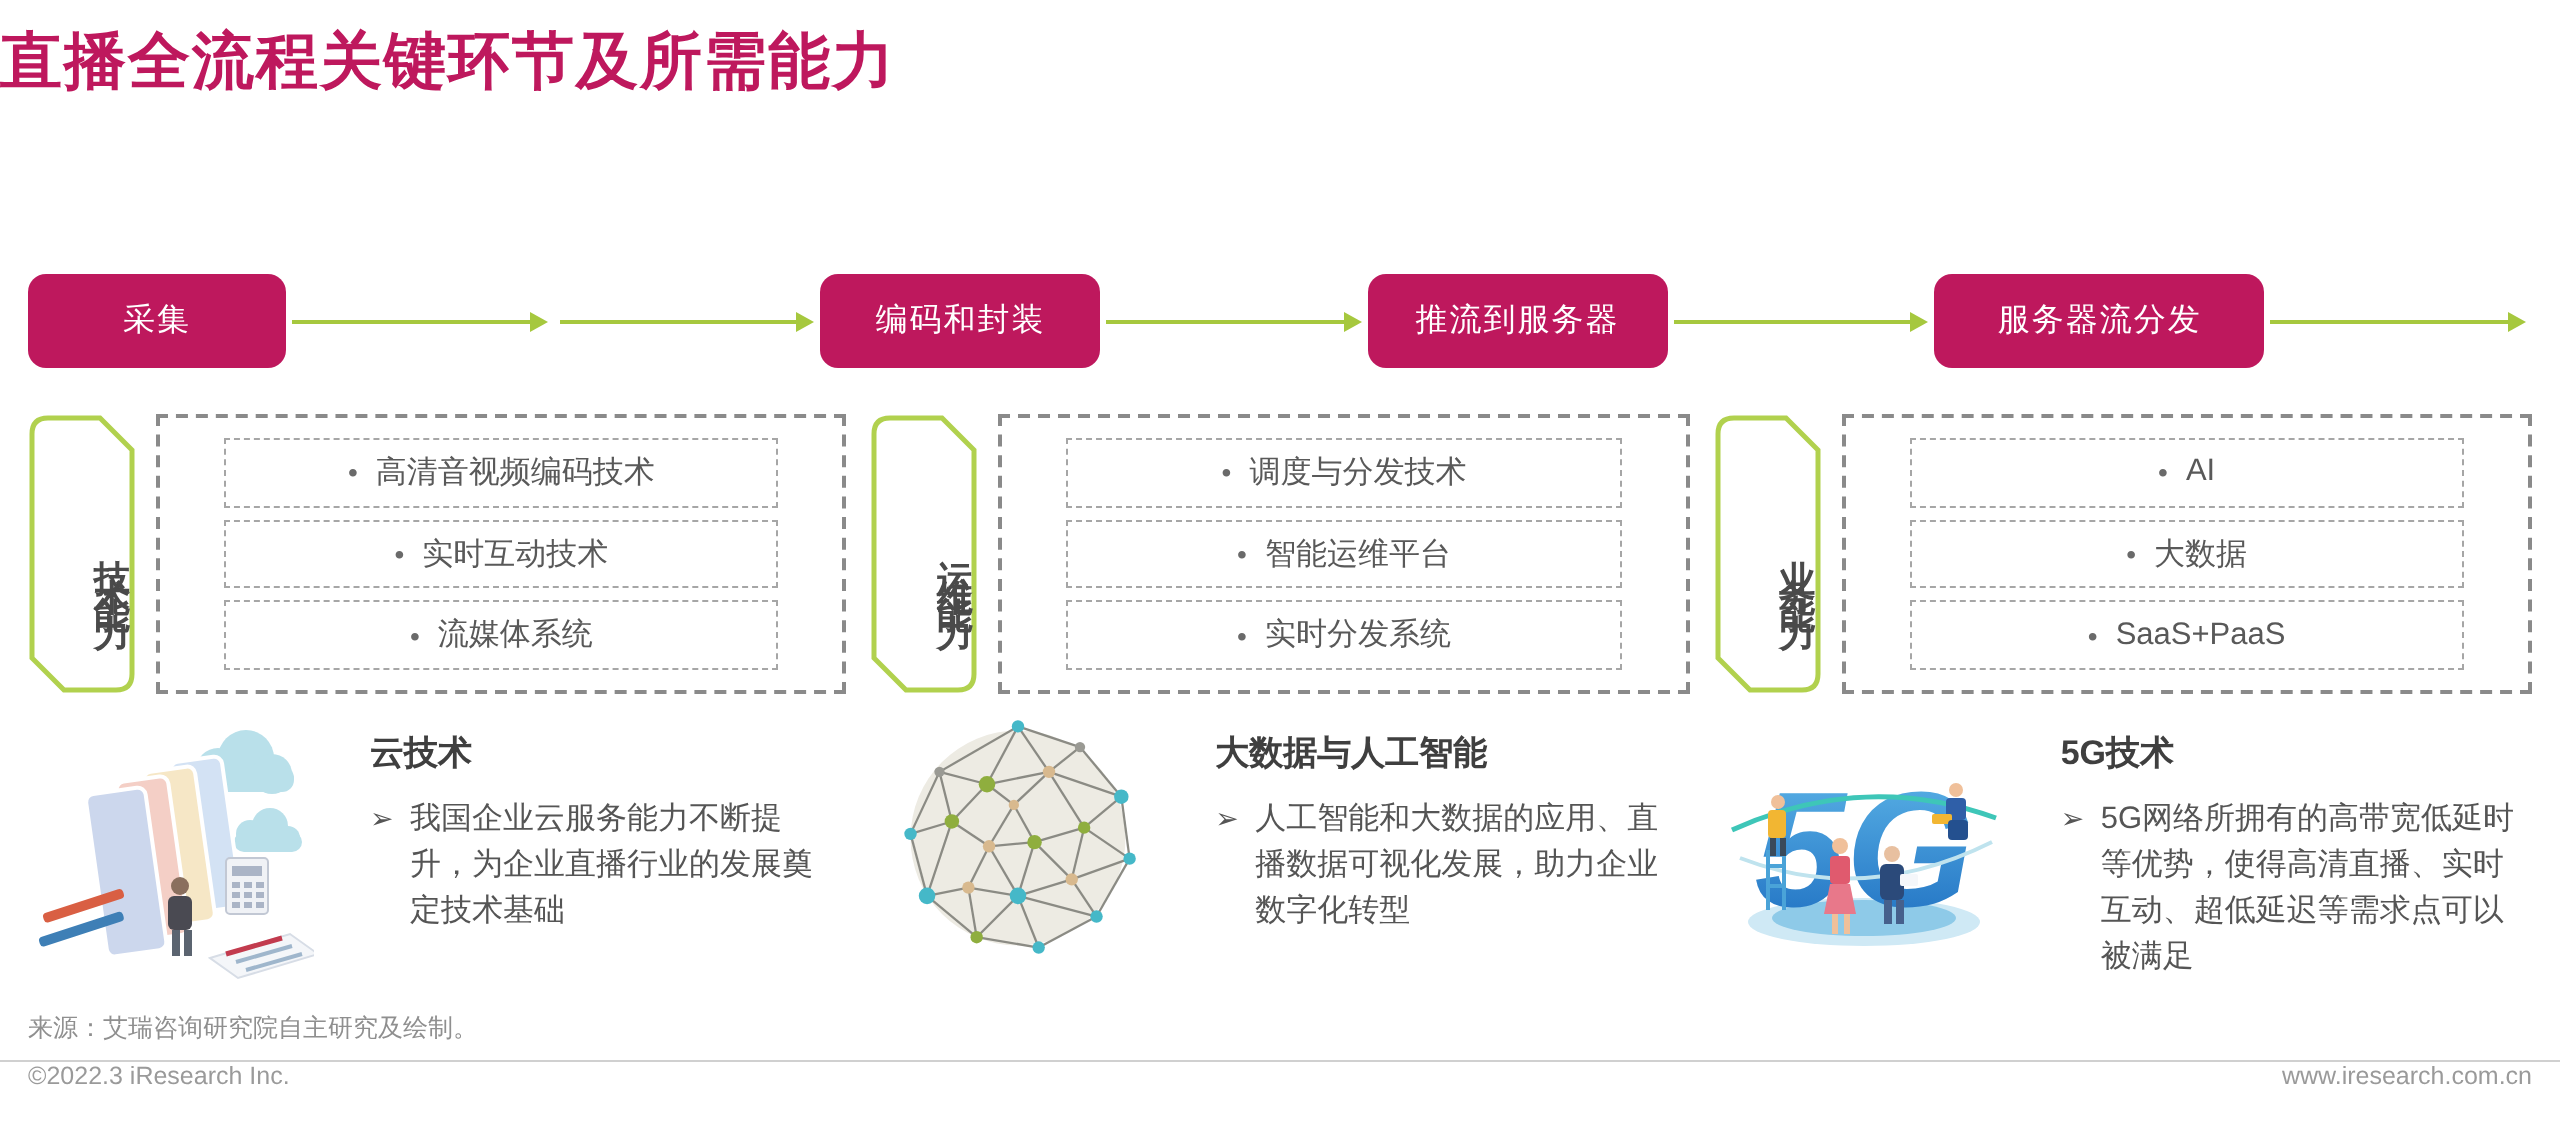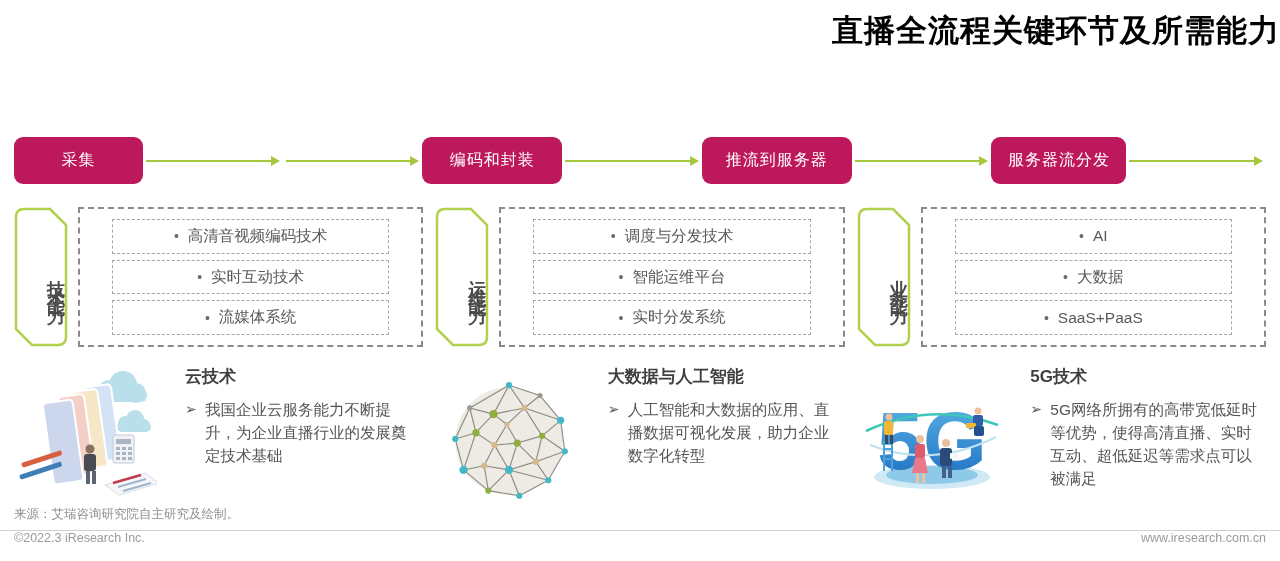--- a/index.html
+++ b/index.html
@@ -1,28 +1,28 @@
 <!DOCTYPE html>
 <html><head>
 <meta charset="utf-8">
 <style>
   html,body{margin:0;padding:0;background:#fff;}
   .page{position:relative;width:1280px;height:561px;background:#fff;overflow:hidden;
         font-family:"Liberation Sans","DejaVu Sans",sans-serif;}
 
   
-  .title{position:absolute;top:10px;left:0;width:100%;text-align:right;
-         font-size:31px;font-weight:700;color:#000000;letter-spacing:1px;}
+  .title{position:absolute;top:10px;left:0;width:100%;text-align:left;
+         font-size:31px;font-weight:700;color:#be185d;letter-spacing:1px;}
 
   
   .flow{position:absolute;top:137px;left:14px;right:14px;height:47px;display:flex;align-items:center;}
   .flow-step{height:47px;border-radius:9px;background:#be185d;color:#fff;
              display:flex;align-items:center;justify-content:center;
              font-size:16px;letter-spacing:1px;flex:none;}
-  .fs0{width:129px}.fs1{width:127px}.fs2{width:140px}.fs3{width:150px}.fs4{width:135px}.fs5{width:180px}
+  .fs0{width:129px}.fs1{width:127px}.fs2{width:140px}.fs3{width:150px}.fs4{width:165px}.fs5{width:180px}
   .arrow{flex:1;display:flex;align-items:center;padding:0 3px;}
   .arrow .line{flex:1;height:2px;background:#a6c83e;}
   .arrow .head{width:0;height:0;border-left:9px solid #a6c83e;
                border-top:5.5px solid transparent;border-bottom:5.5px solid transparent;}
 
   
   .sections{position:absolute;top:207px;left:14px;right:14px;height:140px;display:flex;gap:12px;}
   .cap-section{flex:1;display:flex;}
   .cap-tab{position:relative;width:54px;height:140px;flex:none;}
   .cap-tab svg{position:absolute;inset:0;}
@@ -33,21 +33,21 @@
   .cap-box{flex:1;margin-left:10px;border:2px dashed #8a8a8a;
            display:flex;flex-direction:column;justify-content:center;
            padding:10px 32px;box-sizing:border-box;gap:6px;}
   .cap-item{border:1px dashed #a6a6a6;height:33px;display:flex;align-items:center;justify-content:center;
             font-size:15.5px;color:#595959;gap:9px;}
   .cap-item .bullet{font-size:14px;color:#6a6a6a;line-height:1;}
 
   
   .highlights{position:absolute;top:357px;left:14px;right:14px;height:146px;display:flex;gap:16px;}
   .hl-col{flex:1;display:flex;}
-  .hl-icon{width:145px;flex:none;display:flex;align-items:flex-end;justify-content:center;}
+  .hl-icon{width:145px;flex:none;display:flex;align-items:flex-start;justify-content:center;font-style:italic;}
   .hl-text{flex:1;padding:8px 0 0 26px;}
   .hl-heading{font-size:17px;font-weight:700;color:#3f3f3f;margin:0 0 10px 0;}
   .hl-body{position:relative;font-size:15.5px;color:#555;line-height:23px;margin:0;padding-left:20px;}
   .hl-body .pointer{position:absolute;left:0;top:0;color:#555;font-size:14px;}
 
   
   .source{position:absolute;top:506px;left:14px;font-size:12.5px;color:#8f8f8f;}
   .footerbar{position:absolute;top:530px;left:0;right:0;height:31px;border-top:1px solid #d0d0d0;
              display:flex;justify-content:space-between;align-items:flex-start;padding:0 14px;box-sizing:border-box;}
   .footerbar span{font-size:12.5px;color:#9a9a9a;}

